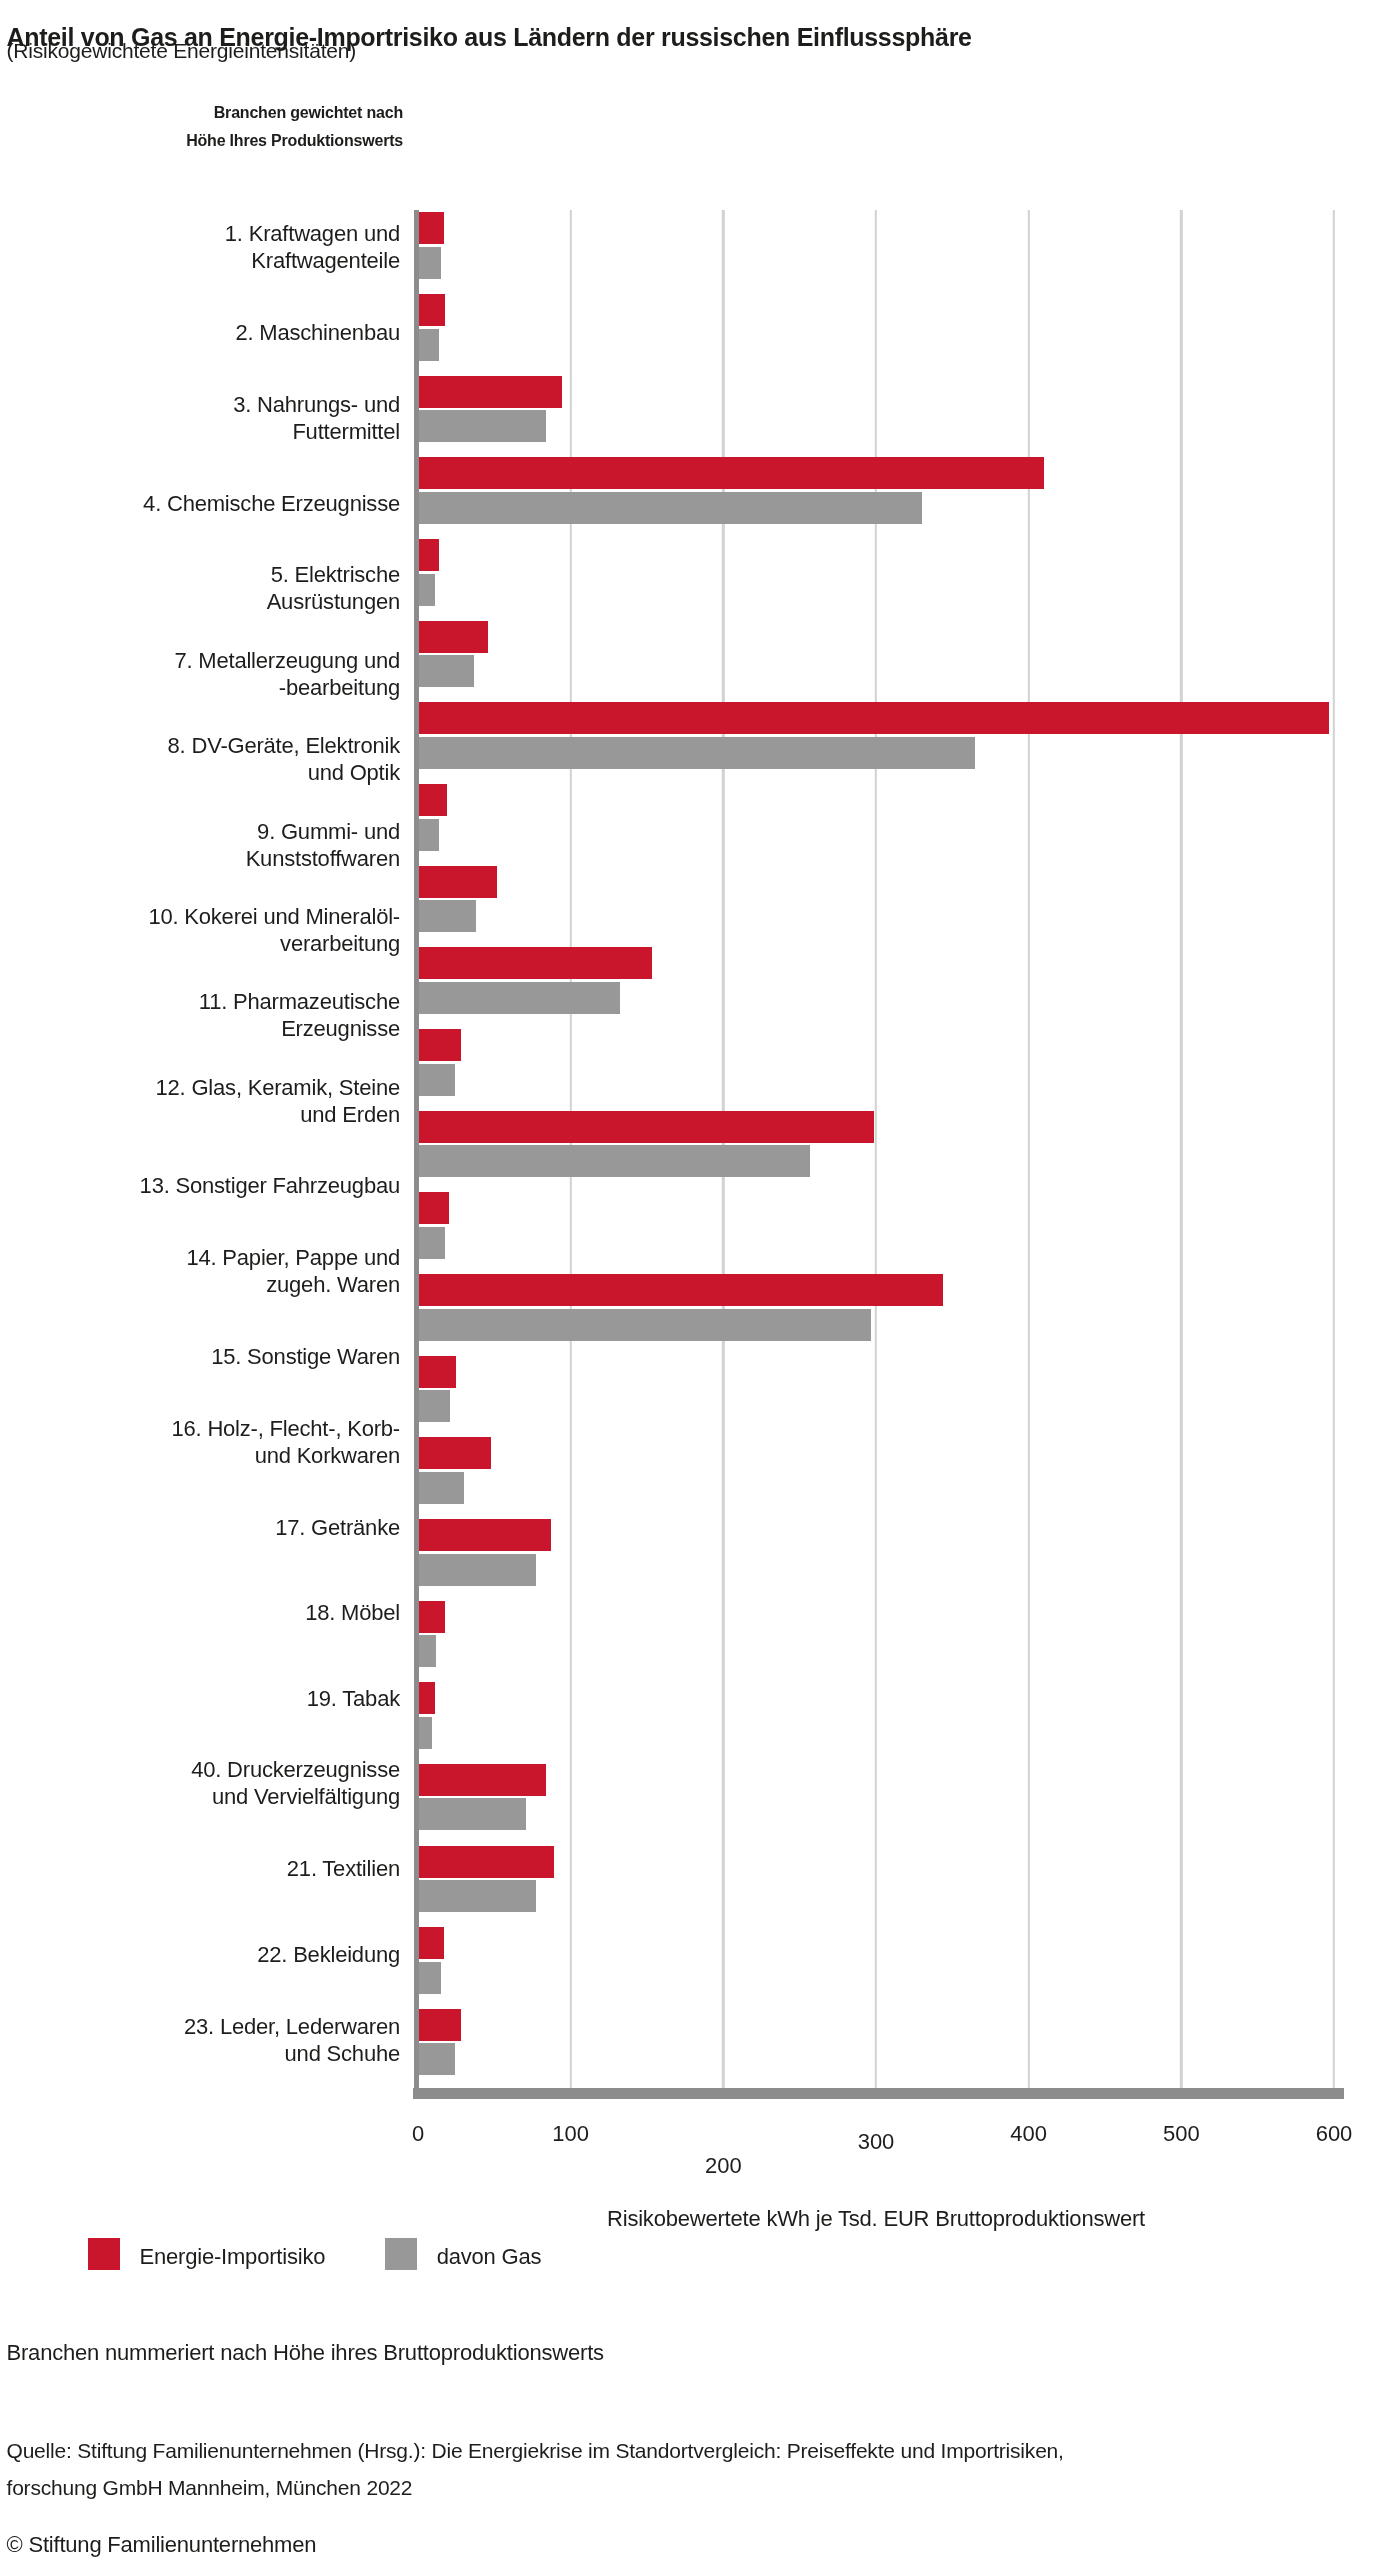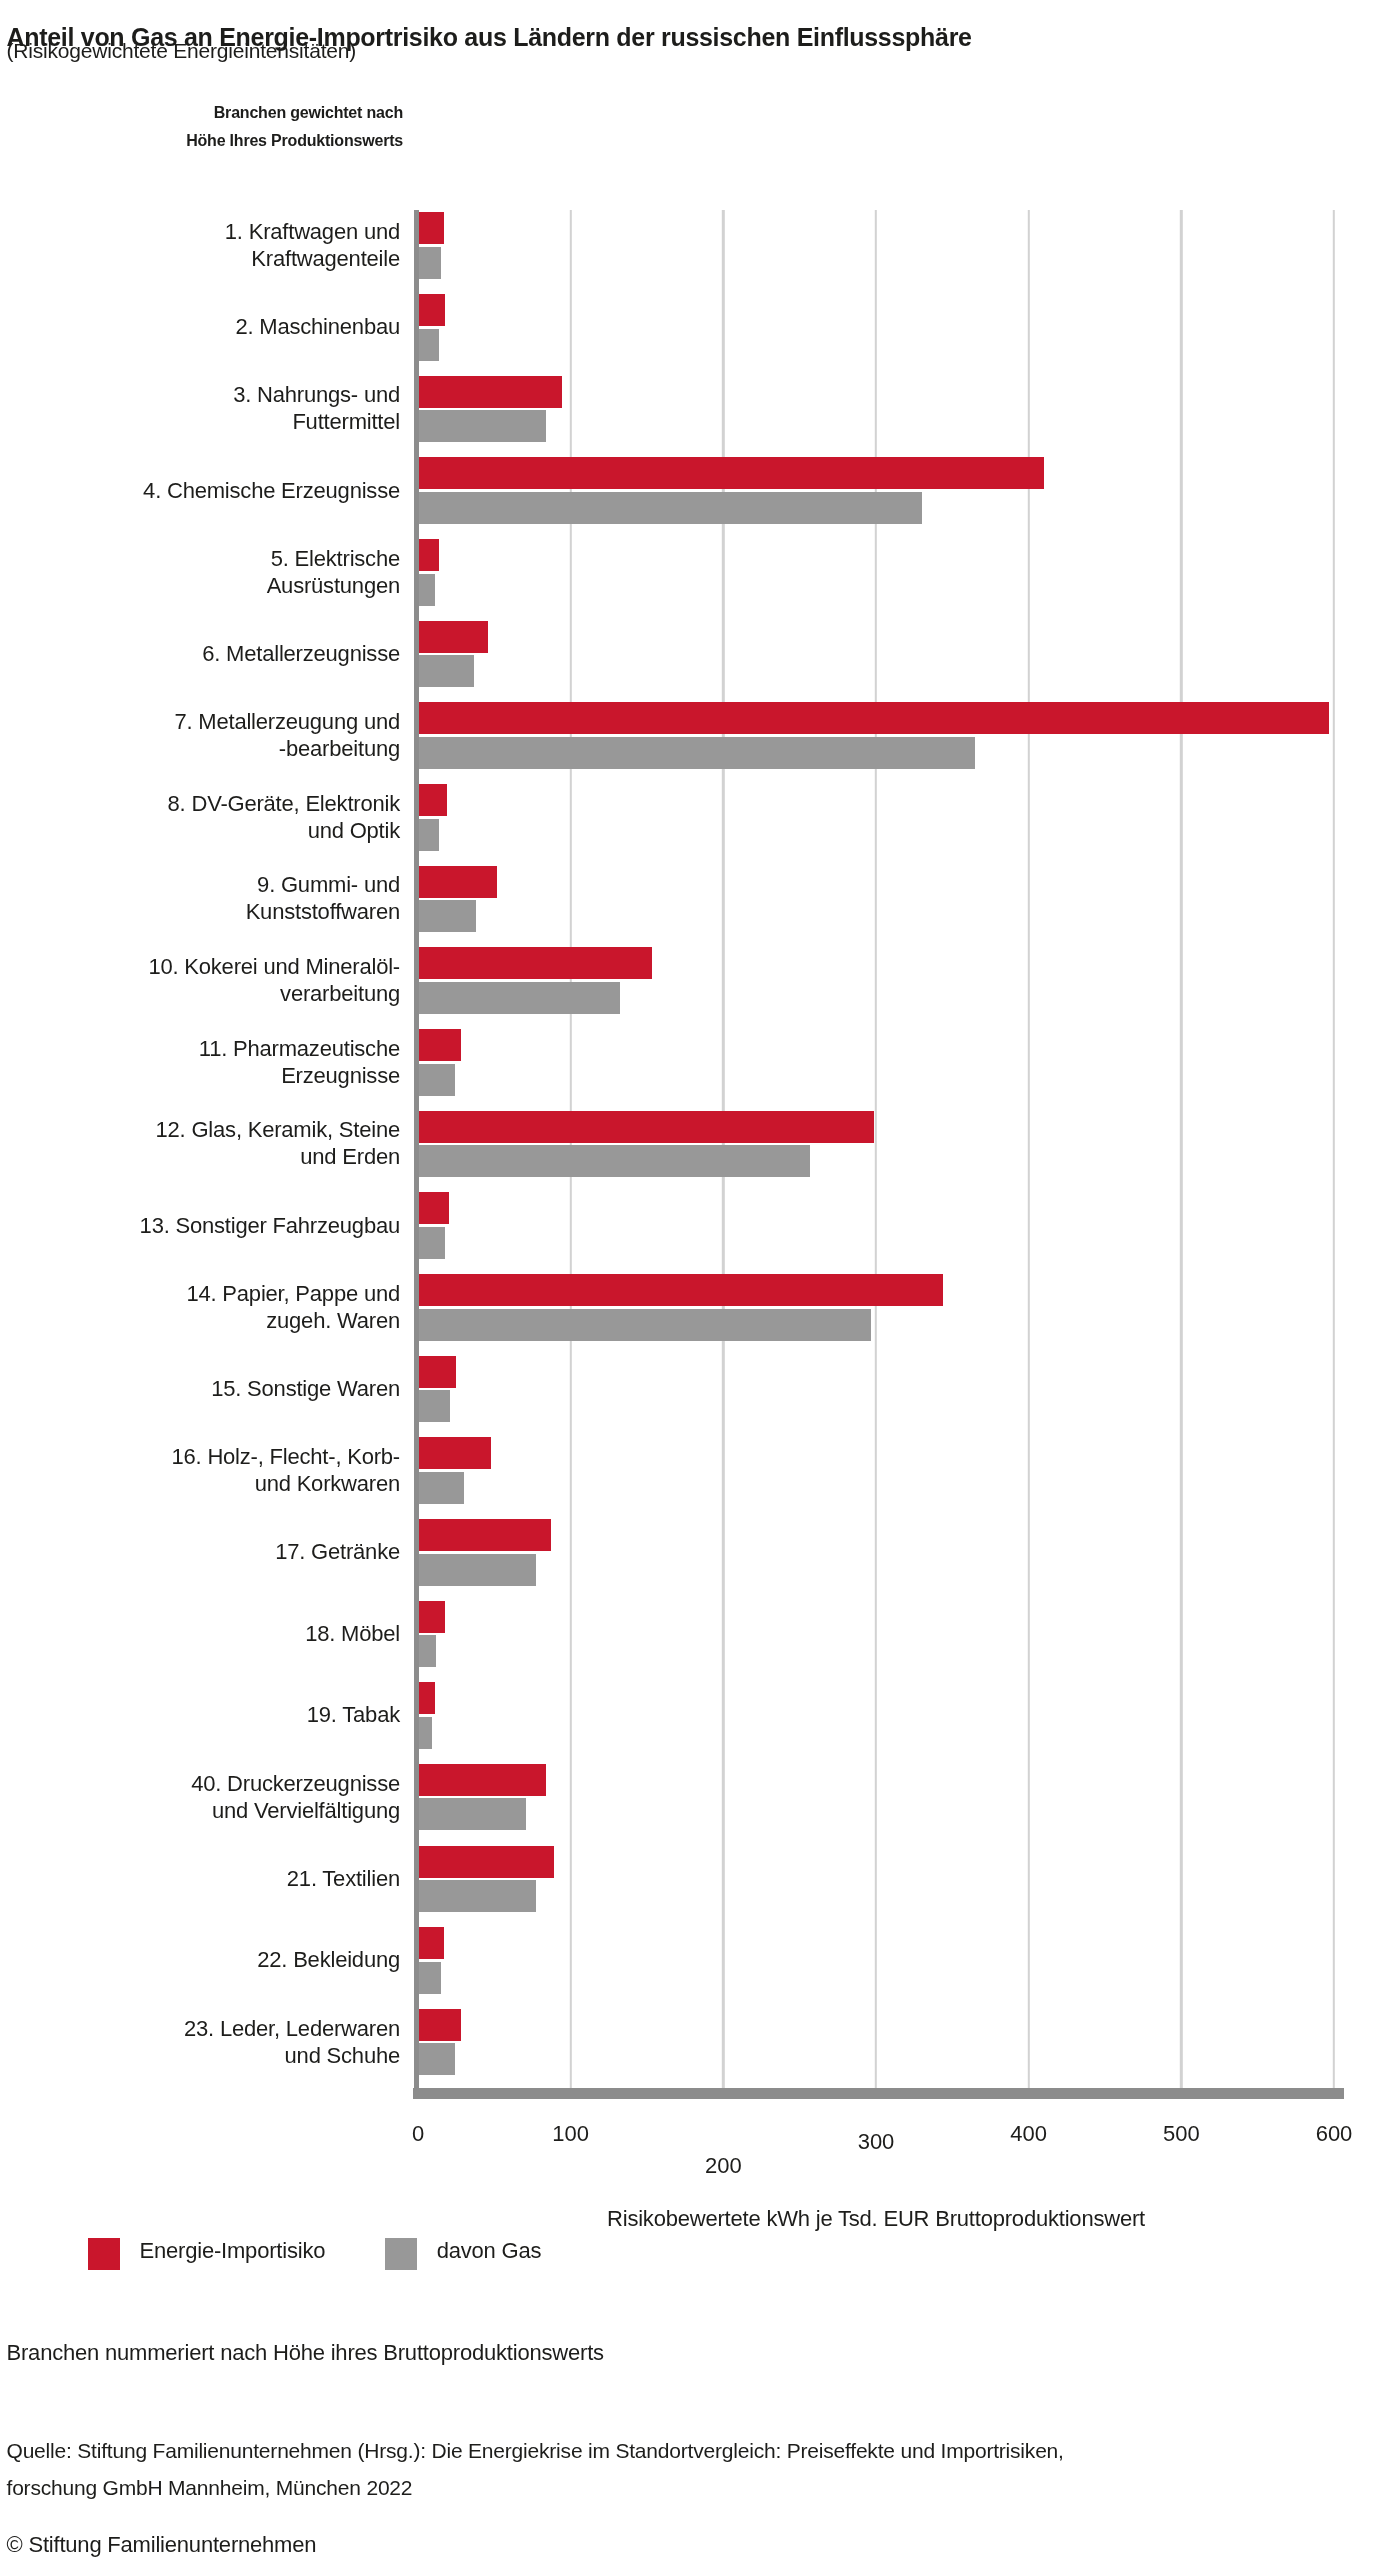--- a/index.html
+++ b/index.html
@@ -33,21 +33,21 @@
   .bar.s0{top:2.4px;}
   .bar.s1{top:37px;}
 
   
   .xticks{left:418px;top:2121px;width:916px;height:32px;}
   .xtick{position:absolute;top:0;transform:translateX(-50%);font-size:22px;}
   .x-axis-title{left:418px;top:2206px;width:916px;text-align:center;font-size:22px;letter-spacing:-0.2px;}
 
   
   .legend{left:88px;top:2238px;display:flex;align-items:center;}
-  .legend-item{display:flex;align-items:flex-start;margin-right:60px;}
+  .legend-item{display:flex;align-items:flex-end;margin-right:60px;}
   .legend-swatch{width:32px;height:32px;margin-right:19.5px;flex:0 0 auto;}
   .legend-label{font-size:22px;letter-spacing:-0.2px;}
 
   .footnote{left:6.5px;top:2340px;font-size:22px;letter-spacing:-0.2px;}
   .source{left:6.5px;top:2432px;font-size:21px;line-height:37px;letter-spacing:-0.2px;}
   .copyright{left:6.5px;top:2532px;font-size:22px;letter-spacing:-0.2px;}
 </style>
 </head>
 <body>
 
@@ -61,21 +61,20 @@
 
 <div class="abs labels-col">
     <div class="label-cell">1. Kraftwagen und
 Kraftwagenteile</div>
     <div class="label-cell">2. Maschinenbau</div>
     <div class="label-cell">3. Nahrungs- und
 Futtermittel</div>
     <div class="label-cell">4. Chemische Erzeugnisse</div>
     <div class="label-cell">5. Elektrische
 Ausrüstungen</div>
-    <div class="label-cell">6. Metallerzeugnisse</div>
     <div class="label-cell">7. Metallerzeugung und
 -bearbeitung</div>
     <div class="label-cell">8. DV-Geräte, Elektronik
 und Optik</div>
     <div class="label-cell">9. Gummi- und
 Kunststoffwaren</div>
     <div class="label-cell">10. Kokerei und Mineralöl-
 verarbeitung</div>
     <div class="label-cell">11. Pharmazeutische
 Erzeugnisse</div>

